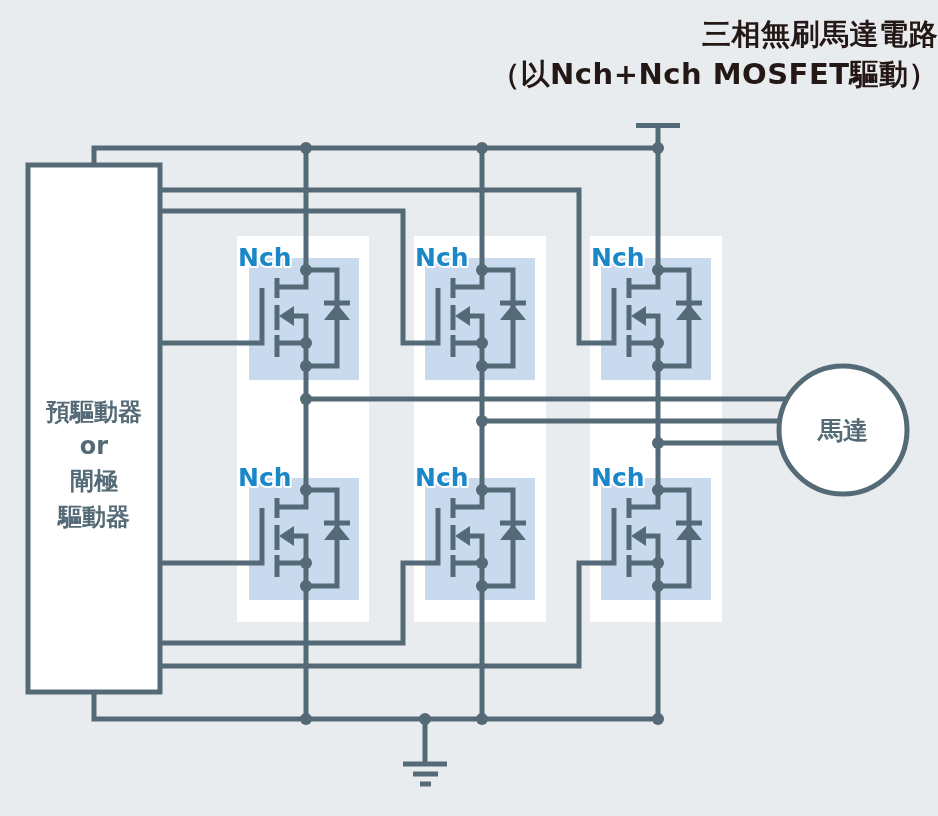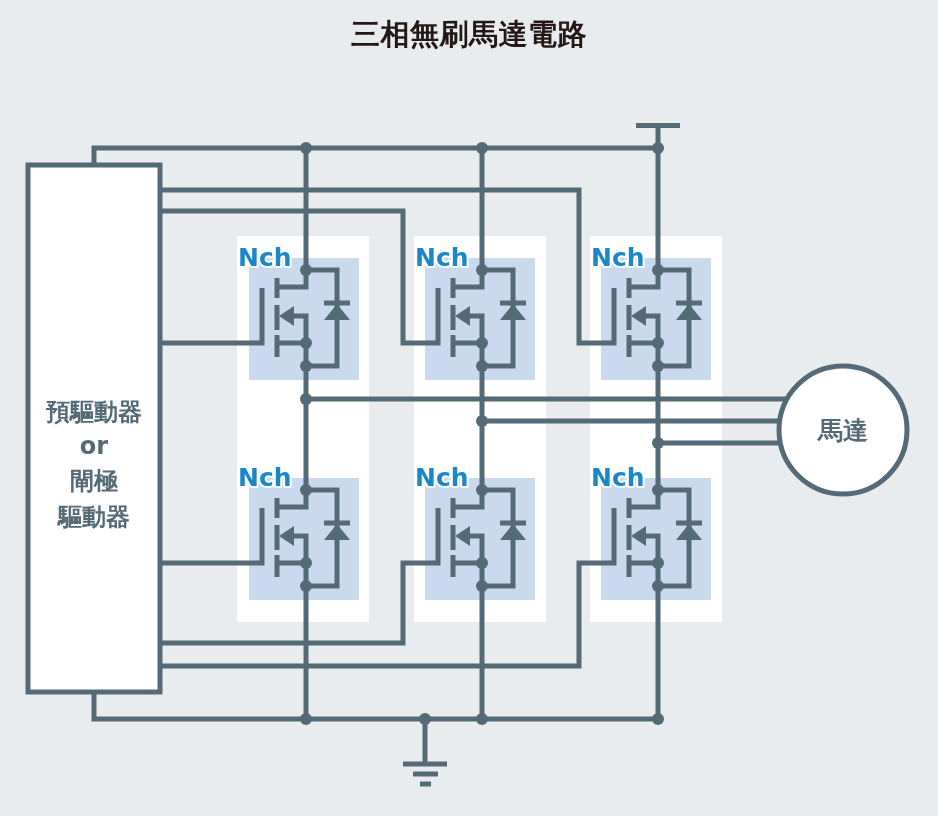--- a/index.html
+++ b/index.html
@@ -5,36 +5,37 @@
     html, body { margin: 0; padding: 0; }
     body {
       width: 938px; height: 816px;
       background: #e9ecef;
       position: relative;
       overflow: hidden;
       font-family: "DejaVu Sans", "Liberation Sans", sans-serif;
     }
     #title {
       position: absolute; left: 0; top: 14px; width: 938px;
-      text-align: center; color: #231815;
+      text-align: right; color: #231815;
       font-weight: bold; font-size: 29px; line-height: 40px;
       letter-spacing: 0.5px;
     }
     #title div { white-space: nowrap; }
     svg#circuit { position: absolute; left: 0; top: 0; }
     .txt-driver { font-weight: bold; font-size: 24px; fill: #546a76; }
     .txt-nch { font-weight: bold; font-size: 25px; fill: #1a87c9;
                paint-order: stroke; stroke: #ffffff; stroke-width: 4px; stroke-linejoin: round; }
     .txt-motor { font-weight: bold; font-size: 25px; fill: #546a76; }
   </style>
 </head>
 <body>
 
 <div id="title">
   <div>三相無刷馬達電路</div>
+  <div>（以Nch+Nch MOSFET驅動）</div>
 </div>
 
 <svg id="circuit" width="938" height="816" xmlns="http://www.w3.org/2000/svg">
   <g id="layer-bg">
       <rect x="237" y="236" width="132" height="386" fill="#ffffff"></rect>
       <rect x="414" y="236" width="132" height="386" fill="#ffffff"></rect>
       <rect x="590" y="236" width="132" height="386" fill="#ffffff"></rect>
       <rect x="249" y="258" width="110" height="122" fill="#c9daef"></rect>
       <rect x="425" y="258" width="110" height="122" fill="#c9daef"></rect>
       <rect x="601" y="258" width="110" height="122" fill="#c9daef"></rect>

